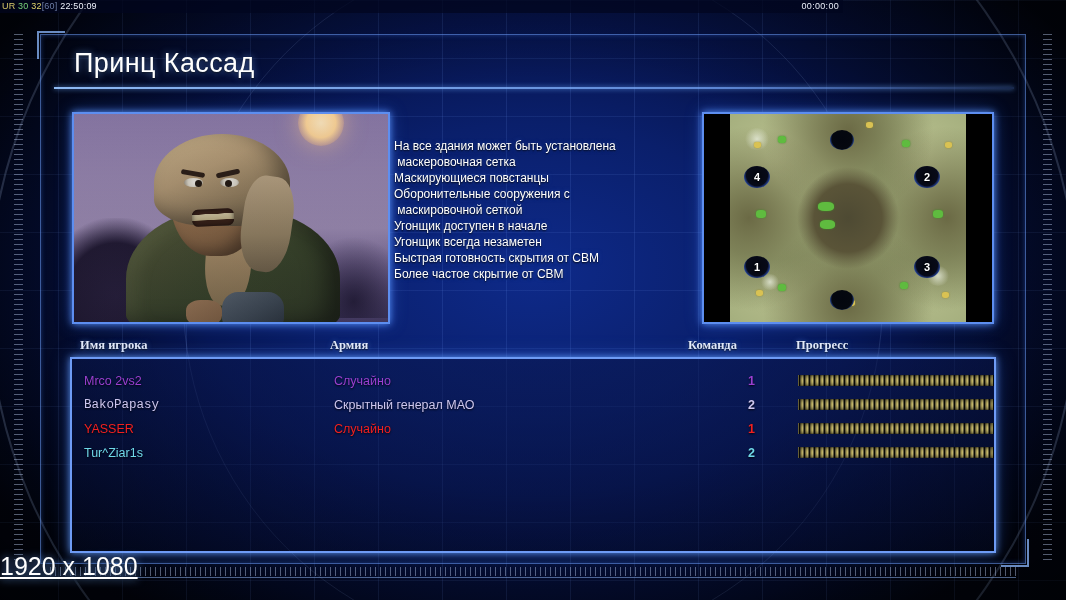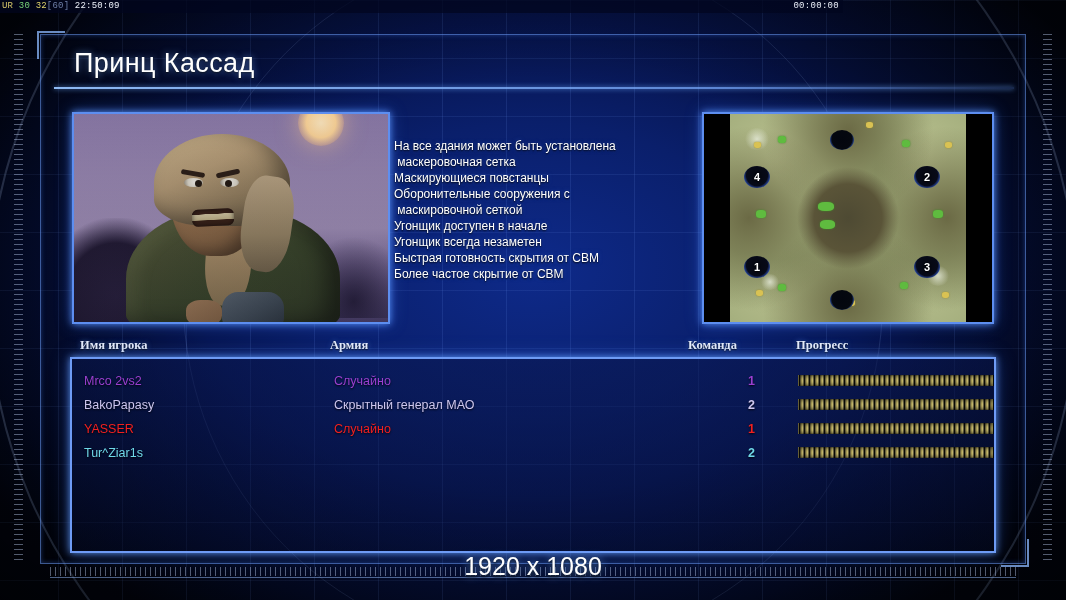--- a/index.html
+++ b/index.html
@@ -49,21 +49,21 @@
   #vig {
     position: absolute; inset: 0;
     background: radial-gradient(ellipse 78% 85% at 50% 48%, rgba(0,0,0,0) 40%, rgba(0,0,0,.45) 78%, rgba(0,0,0,.85) 100%);
     pointer-events: none;
   }
 
   
   #topbar {
     position: absolute; left: 0; top: 0; width: 843px; height: 13px;
     background: rgba(2,6,30,.72);
-    font-family: Liberation Mono, monospace;
+    font-family: Liberation Sans, sans-serif;
     font-size: 9px; line-height: 13px;
     z-index: 40;
   }
   #topbar .l { position: absolute; left: 2px; top: 0; white-space: pre; letter-spacing: .2px; }
   #topbar .r { position: absolute; right: 4px; top: 0; color: #e9eef8; letter-spacing: .3px; }
   .fps-a { color: #d9c96a; } .fps-b { color: #78d27a; }
   .fps-c { color: #e0d46b; } .fps-d { color: #6e7fa8; } .fps-t { color: #eef2fb; }
 
   
   .ruler {
@@ -288,23 +288,24 @@
     background-image: repeating-linear-gradient(to right,
       #0c0c07 0 1px, #6b6440 1px 2px, #a89b56 2px 3px, #c8bb70 3px 4px, #6b6440 4px 5px);
     background-color: #13130c;
     border: 1px solid rgba(0,0,0,.5);
     box-shadow: inset 0 0 4px rgba(0,0,0,.7);
   }
 
   
   #resolution {
     position: absolute; left: 0; top: 552px; width: 1066px;
-    text-align: center; font-size: 25px; color: #ffffff;
+    font-size: 25px; color: #ffffff;
     text-shadow: 0 0 8px rgba(110,170,255,.8), 0 2px 3px #000;
     z-index: 35;
+    text-decoration: underline;
   }
 </style>
 </head>
 <body>
 
 <div id="screen">
 
   <div id="grid"></div>
   <div id="arc-big"></div>
   <div id="arc-small"></div>
@@ -401,21 +402,21 @@
 
   <div id="table-panel">
     <div id="rows">
         <div class="row" style="top: 10px;">
           <div class="cell name" style="color: rgb(154, 63, 208);">Mrco 2vs2</div>
           <div class="cell army" style="color: rgb(154, 63, 208);">Случайно</div>
           <div class="cell team" style="color: rgb(154, 63, 208);">1</div>
           <div class="bar" style="width: 196px;"></div>
         </div>
         <div class="row" style="top: 34px;">
-          <div class="cell name" style="color: rgb(205, 198, 239);">BakoPapasy</div>
+          <div class="cell name" style="color: rgb(205, 198, 239); font-family: Liberation Mono, monospace;">BakoPapasy</div>
           <div class="cell army" style="color: rgb(205, 198, 239);">Скрытный генерал МАО</div>
           <div class="cell team" style="color: rgb(205, 198, 239);">2</div>
           <div class="bar" style="width: 196px;"></div>
         </div>
         <div class="row" style="top: 58px;">
           <div class="cell name" style="color: rgb(240, 32, 32);">YASSER</div>
           <div class="cell army" style="color: rgb(240, 32, 32);">Случайно</div>
           <div class="cell team" style="color: rgb(240, 32, 32);">1</div>
           <div class="bar" style="width: 196px;"></div>
         </div>

